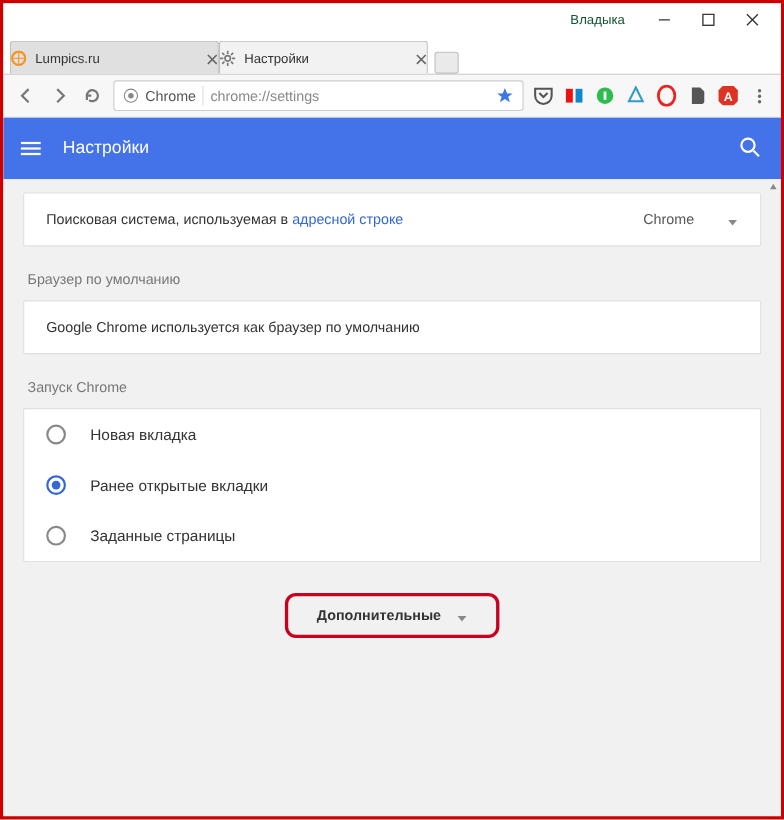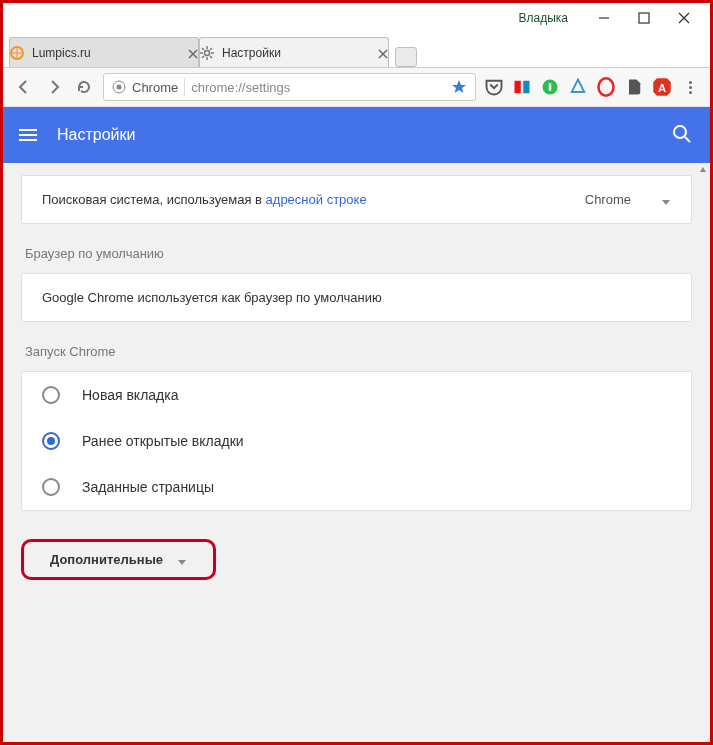--- a/index.html
+++ b/index.html
@@ -55,21 +55,21 @@
   .caret-down svg { width:10px; height:10px; fill:#888; }
   .caret-right svg { width:8px; height:8px; stroke:#888; stroke-width:2; fill:none; }
 
   .section-label { font-size:13px; color:#777; margin:22px 4px 12px 4px; }
 
   .radio-row { padding:14px 20px; display:flex; align-items:center; font-size:14px; color:#333; }
   .radio { width:18px; height:18px; border:2px solid #888; border-radius:50%; margin-right:22px; position:relative; }
   .radio.checked { border-color:#3367d6; }
   .radio.checked::after { content:""; position:absolute; inset:3px; background:#3367d6; border-radius:50%; }
 
-  .advanced-wrap { display:flex; justify-content:flex-start; margin-top:28px; }
+  .advanced-wrap { display:flex; justify-content:center; margin-top:28px; }
   .advanced-btn { border:3px solid #c8001e; border-radius:10px; padding:10px 26px; display:flex; align-items:center; font-size:13px; font-weight:600; color:#333; background:#f1f1f1; }
   .advanced-btn .caret-down { margin-left:14px; }
 </style>
 </head>
 <body>
 
 <div class="titlebar">
   <div class="user">Владыка</div>
   <div class="win-btn">
       <svg viewBox="0 0 12 12">

